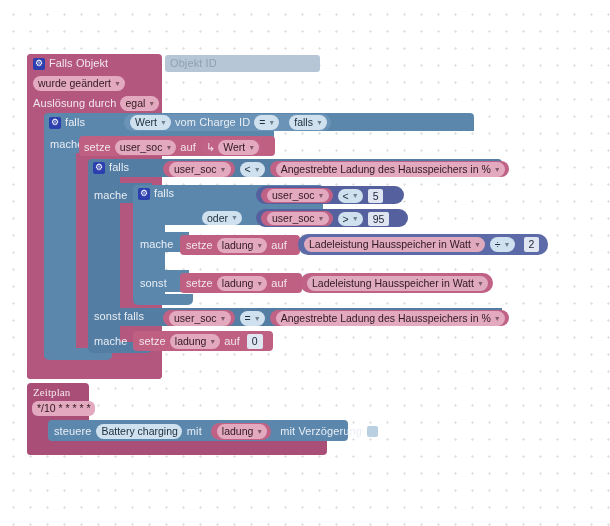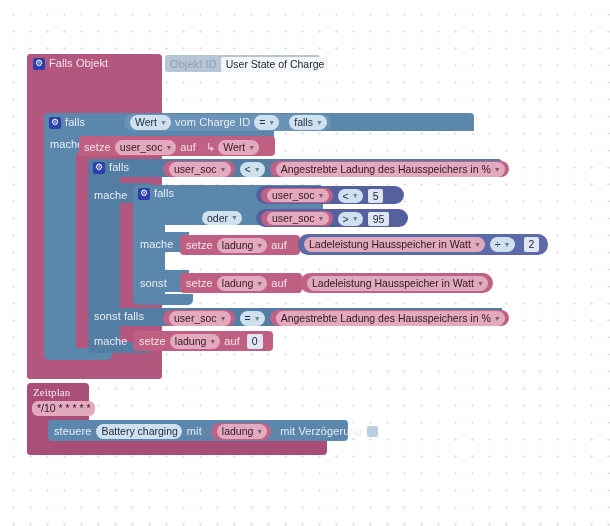--- a/index.html
+++ b/index.html
@@ -93,24 +93,36 @@
   <div class="blk mauve" style="left:27px; top:365px; width:135px; height:14px; border-radius:0 0 4px 4px;"></div>
 
   <div class="inline-row" style="left:33px; top:57px;justify-content:center;">
     <span class="gear"></span>
     <span class="rowlabel">Falls Objekt</span>
   </div>
 
   <div class="blk" style="left:165px; top:55px; width:155px; height:17px; background:#b7c6d6; border-radius:3px;"></div>
   <div class="inline-row" style="left:170px; top:57px;">
     <span class="rowlabel" style="color:#8fa0b3;">Objekt ID</span>
-    <span class="field f-white">User State of Charge</span>
-  </div>
-
-
+  </div>
+
+  <div class="inline-row" style="left:33px; top:76px;">
+    <span class="field f-rose">
+      <span>wurde geändert</span>
+        <span class="caret">▼</span>
+    </span>
+  </div>
+
+  <div class="inline-row" style="left:33px; top:96px;">
+    <span class="rowlabel">Auslösung durch</span>
+    <span class="field f-rose">
+      <span>egal</span>
+        <span class="caret">▼</span>
+    </span>
+  </div>
 
   <div class="blk steel" style="left:44px; top:113px; width:430px; height:18px; border-radius:4px 4px 0 0;"></div>
   <div class="blk steel" style="left:44px; top:131px; width:32px; height:225px;"></div>
   <div class="blk steel" style="left:44px; top:131px; width:230px; height:22px;"></div>
   <div class="blk steel" style="left:44px; top:348px; width:68px; height:12px; border-radius:0 0 5px 5px;"></div>
 
   <div class="inline-row" style="left:49px; top:116px;">
     <span class="gear"></span>
     <span class="rowlabel dark">falls</span>
   </div>

